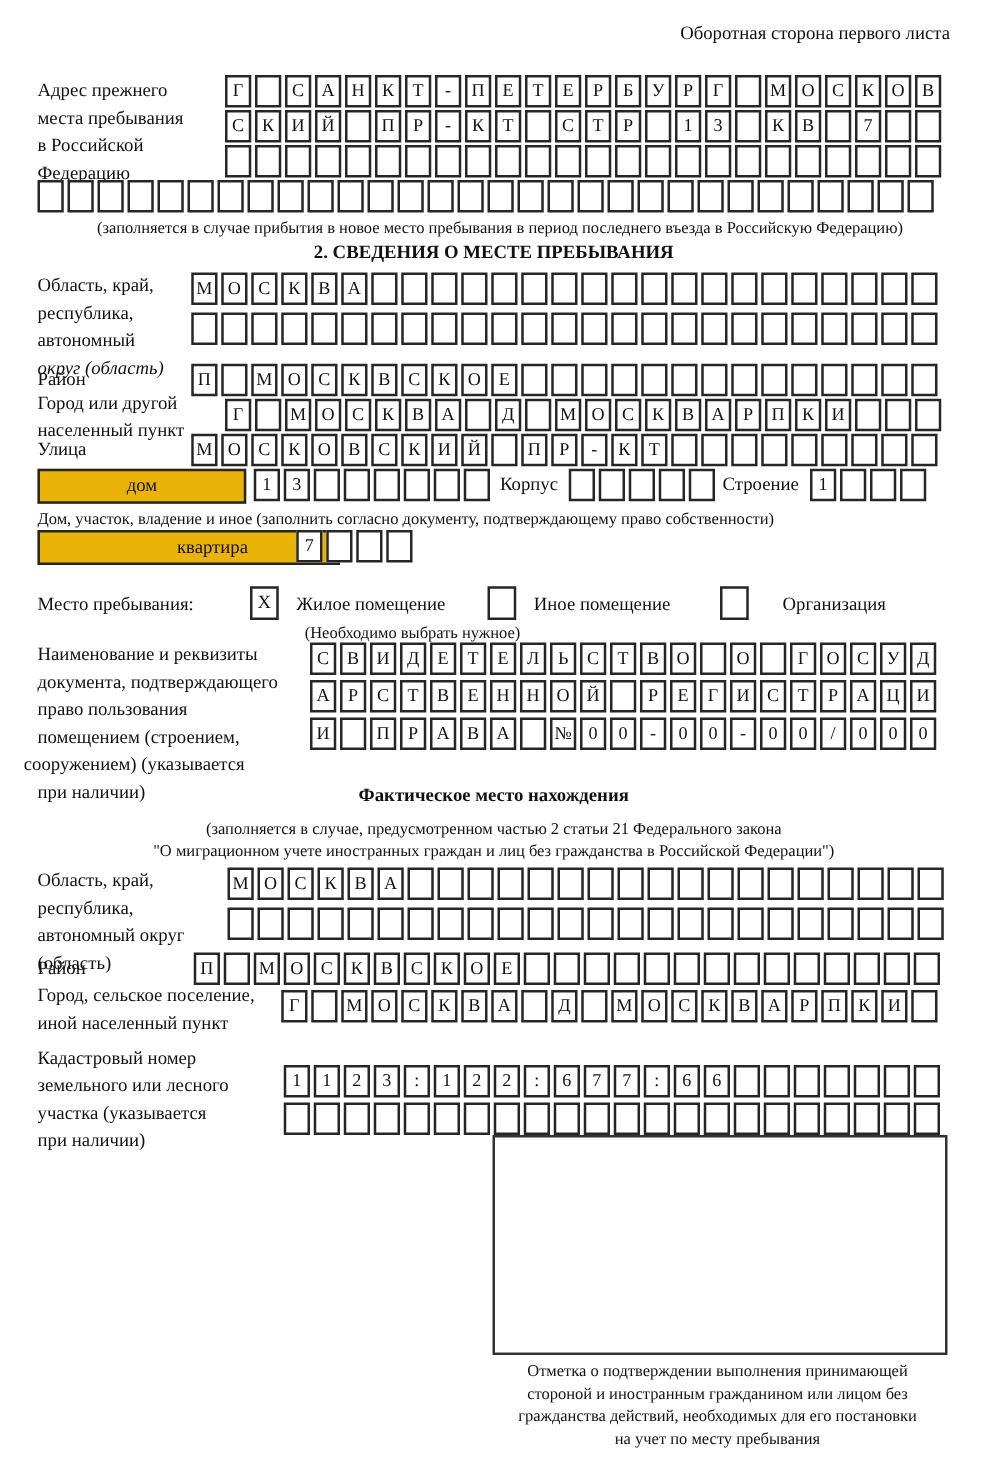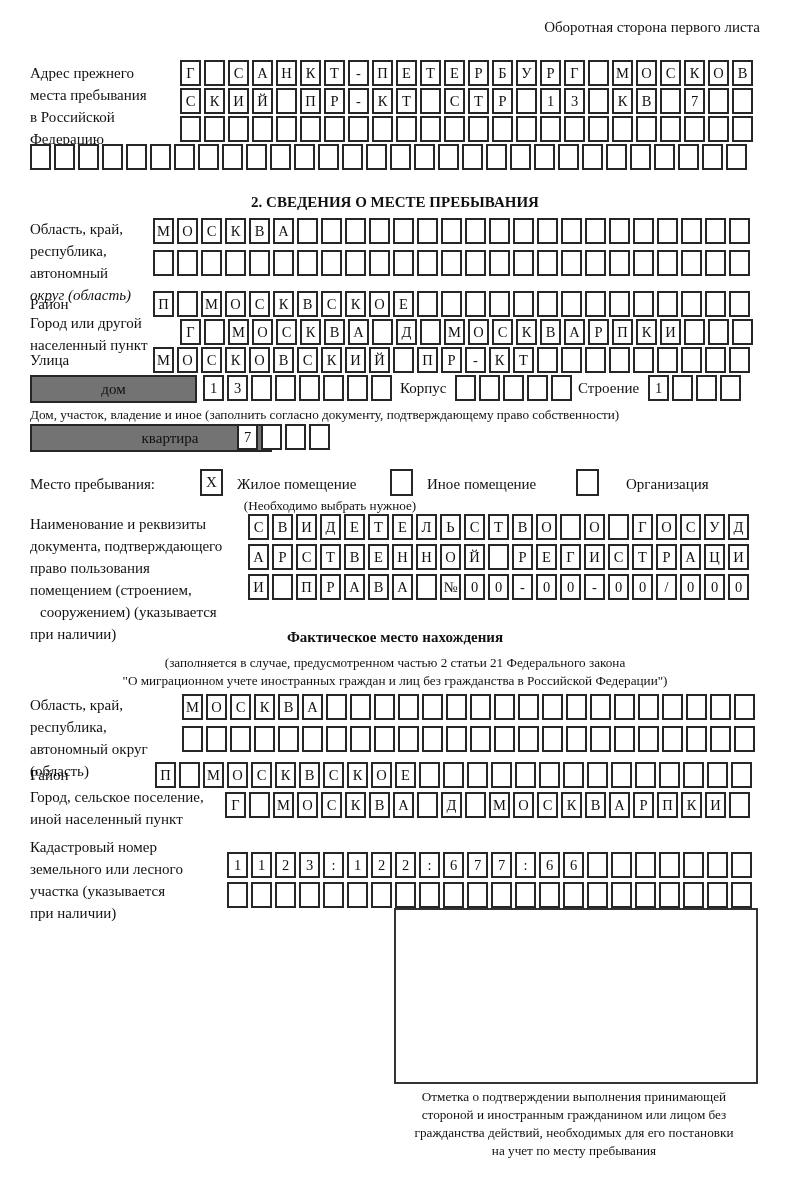--- a/index.html
+++ b/index.html
@@ -7,21 +7,21 @@
   .page{position:relative;width:800px;height:1180px;background:#fff;overflow:hidden;}
   .abs{position:absolute;}
   .lbl{font-size:15px;white-space:nowrap;line-height:22px;}
   .small{font-size:13.2px;white-space:nowrap;line-height:18px;}
   .bold{font-weight:bold;}
   .center{text-align:center;}
   .boxrow{position:absolute;display:flex;}
   .cell{flex:none;width:17px;height:22px;border:2px solid #262626;margin-right:3px;
         text-align:center;line-height:22px;font-size:14.5px;background:#fff;}
   .wbox{position:absolute;border:2px solid #262626;text-align:center;font-size:15px;
-        line-height:24px;height:24px;background:#737373;}
+        line-height:24px;height:24px;background:#eab308;}
   .chk{position:absolute;width:19px;height:23px;border:2px solid #262626;text-align:center;
        line-height:23px;font-size:15px;background:#fff;}
   .stamp{position:absolute;border:2px solid #333;background:#fff;}
 </style>
 </head>
 <body>
 
 <div class="page">
 
   <div class="abs lbl" style="top:16px;left:440px;width:320px;text-align:right;">Оборотная сторона первого листа</div>
@@ -135,20 +135,21 @@
       <span class="cell">&nbsp;</span>
       <span class="cell">&nbsp;</span>
       <span class="cell">&nbsp;</span>
       <span class="cell">&nbsp;</span>
       <span class="cell">&nbsp;</span>
       <span class="cell">&nbsp;</span>
       <span class="cell">&nbsp;</span>
       <span class="cell">&nbsp;</span>
     </div>
 
+  <div class="abs small center" style="top:173px;left:0px;width:800px;">(заполняется в случае прибытия в новое место пребывания в период последнего въезда в Российскую Федерацию)</div>
 
   <div class="abs lbl bold center" style="top:191px;left:0px;width:790px;">2. СВЕДЕНИЯ О МЕСТЕ ПРЕБЫВАНИЯ</div>
 
   <div class="abs lbl" style="top:218px;left:30px;">Область, край,</div>
   <div class="abs lbl" style="top:240px;left:30px;">республика,</div>
   <div class="abs lbl" style="top:262px;left:30px;">автономный</div>
   <div class="abs lbl" style="top:284px;left:30px;font-style:italic;">округ (область)</div>
   <div class="boxrow" style="top:218px;left:153px;">
       <span class="cell">М</span>
       <span class="cell">О</span>
@@ -333,21 +334,21 @@
   <div class="chk" style="top:469px;left:390px;"></div>
   <div class="abs lbl" style="top:473px;left:427px;">Иное помещение</div>
   <div class="chk" style="top:469px;left:576px;"></div>
   <div class="abs lbl" style="top:473px;left:626px;">Организация</div>
   <div class="abs small center" style="top:497px;left:190px;width:280px;">(Необходимо выбрать нужное)</div>
 
   <div class="abs lbl" style="top:513px;left:30px;">Наименование и реквизиты</div>
   <div class="abs lbl" style="top:535px;left:30px;">документа, подтверждающего</div>
   <div class="abs lbl" style="top:557px;left:30px;">право пользования</div>
   <div class="abs lbl" style="top:579px;left:30px;">помещением (строением,</div>
-  <div class="abs lbl" style="top:601px;left:40px;">сооружением) (указывается</div>
+  <div class="abs lbl" style="top:601px;left:19px;">сооружением) (указывается</div>
   <div class="abs lbl" style="top:623px;left:30px;">при наличии)</div>
   <div class="boxrow" style="top:514px;left:248px;">
       <span class="cell">С</span>
       <span class="cell">В</span>
       <span class="cell">И</span>
       <span class="cell">Д</span>
       <span class="cell">Е</span>
       <span class="cell">Т</span>
       <span class="cell">Е</span>
       <span class="cell">Л</span>

